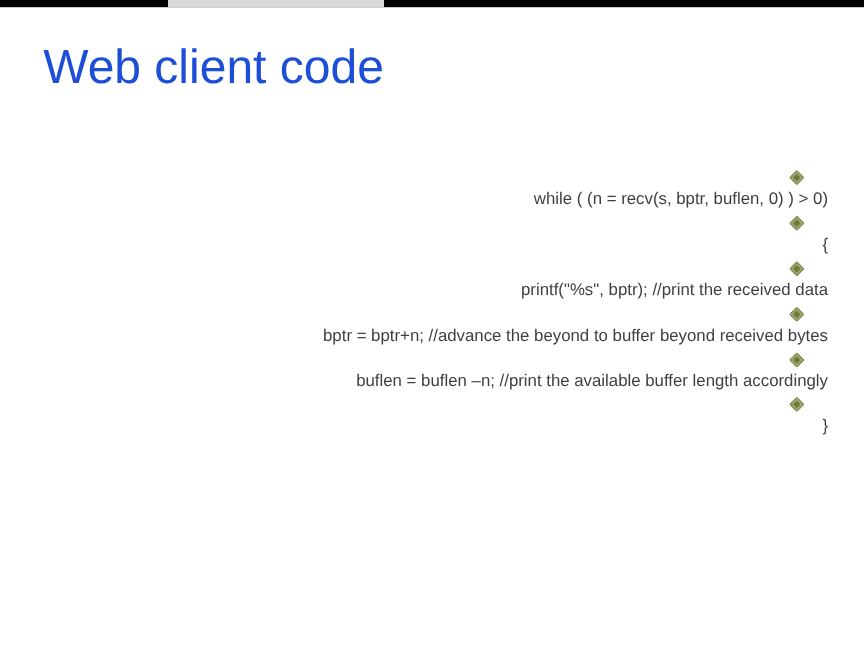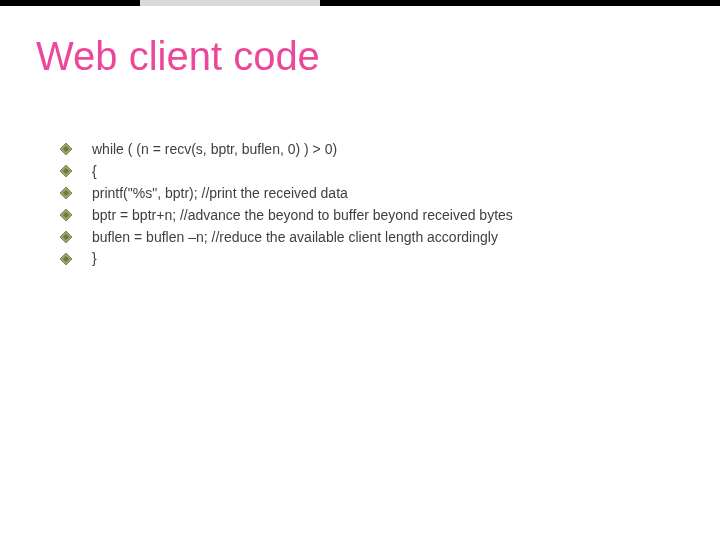--- a/index.html
+++ b/index.html
@@ -32,35 +32,36 @@
     width: 180px;
     height: 6px;
     background: #d9d9d9;
   }
   .title {
     position: absolute;
     top: 34px;
     left: 36px;
     font-size: 40px;
     font-weight: 400;
-    color: #ec4899;
+    color: #1d4ed8;
     letter-spacing: 0px;
     font-family: Tahoma, Verdana, Arial, sans-serif;
   }
   .content {
     position: absolute;
     top: 140px;
     left: 60px;
     right: 30px;
   }
   .line {
     display: flex;
-    align-items: center;
+    align-items: flex-end;
     margin-bottom: 3px;
     line-height: 1.35;
+    flex-direction: column;
   }
   .bullet {
     flex: 0 0 auto;
     width: 14px;
     height: 14px;
     margin-top: 2px;
     margin-right: 18px;
   }
   .bullet svg {
     display: block;
@@ -124,21 +125,21 @@
       <span class="text">bptr = bptr+n;  //advance the beyond to buffer beyond received bytes</span>
     </div>
 
     <div class="line">
       <span class="bullet">
         <svg width="12" height="12" viewBox="0 0 12 12">
           <polygon points="6,0 12,6 6,12 0,6" fill="#9aa36b" stroke="#6b7a3a" stroke-width="0.8"></polygon>
           <polygon points="6,3 9,6 6,9 3,6" fill="#6b7a3a"></polygon>
         </svg>
       </span>
-      <span class="text">buflen = buflen –n;  //reduce the available client length accordingly</span>
+      <span class="text">buflen = buflen –n;  //print the available buffer length accordingly</span>
     </div>
 
     <div class="line">
       <span class="bullet">
         <svg width="12" height="12" viewBox="0 0 12 12">
           <polygon points="6,0 12,6 6,12 0,6" fill="#9aa36b" stroke="#6b7a3a" stroke-width="0.8"></polygon>
           <polygon points="6,3 9,6 6,9 3,6" fill="#6b7a3a"></polygon>
         </svg>
       </span>
       <span class="text">}</span>

